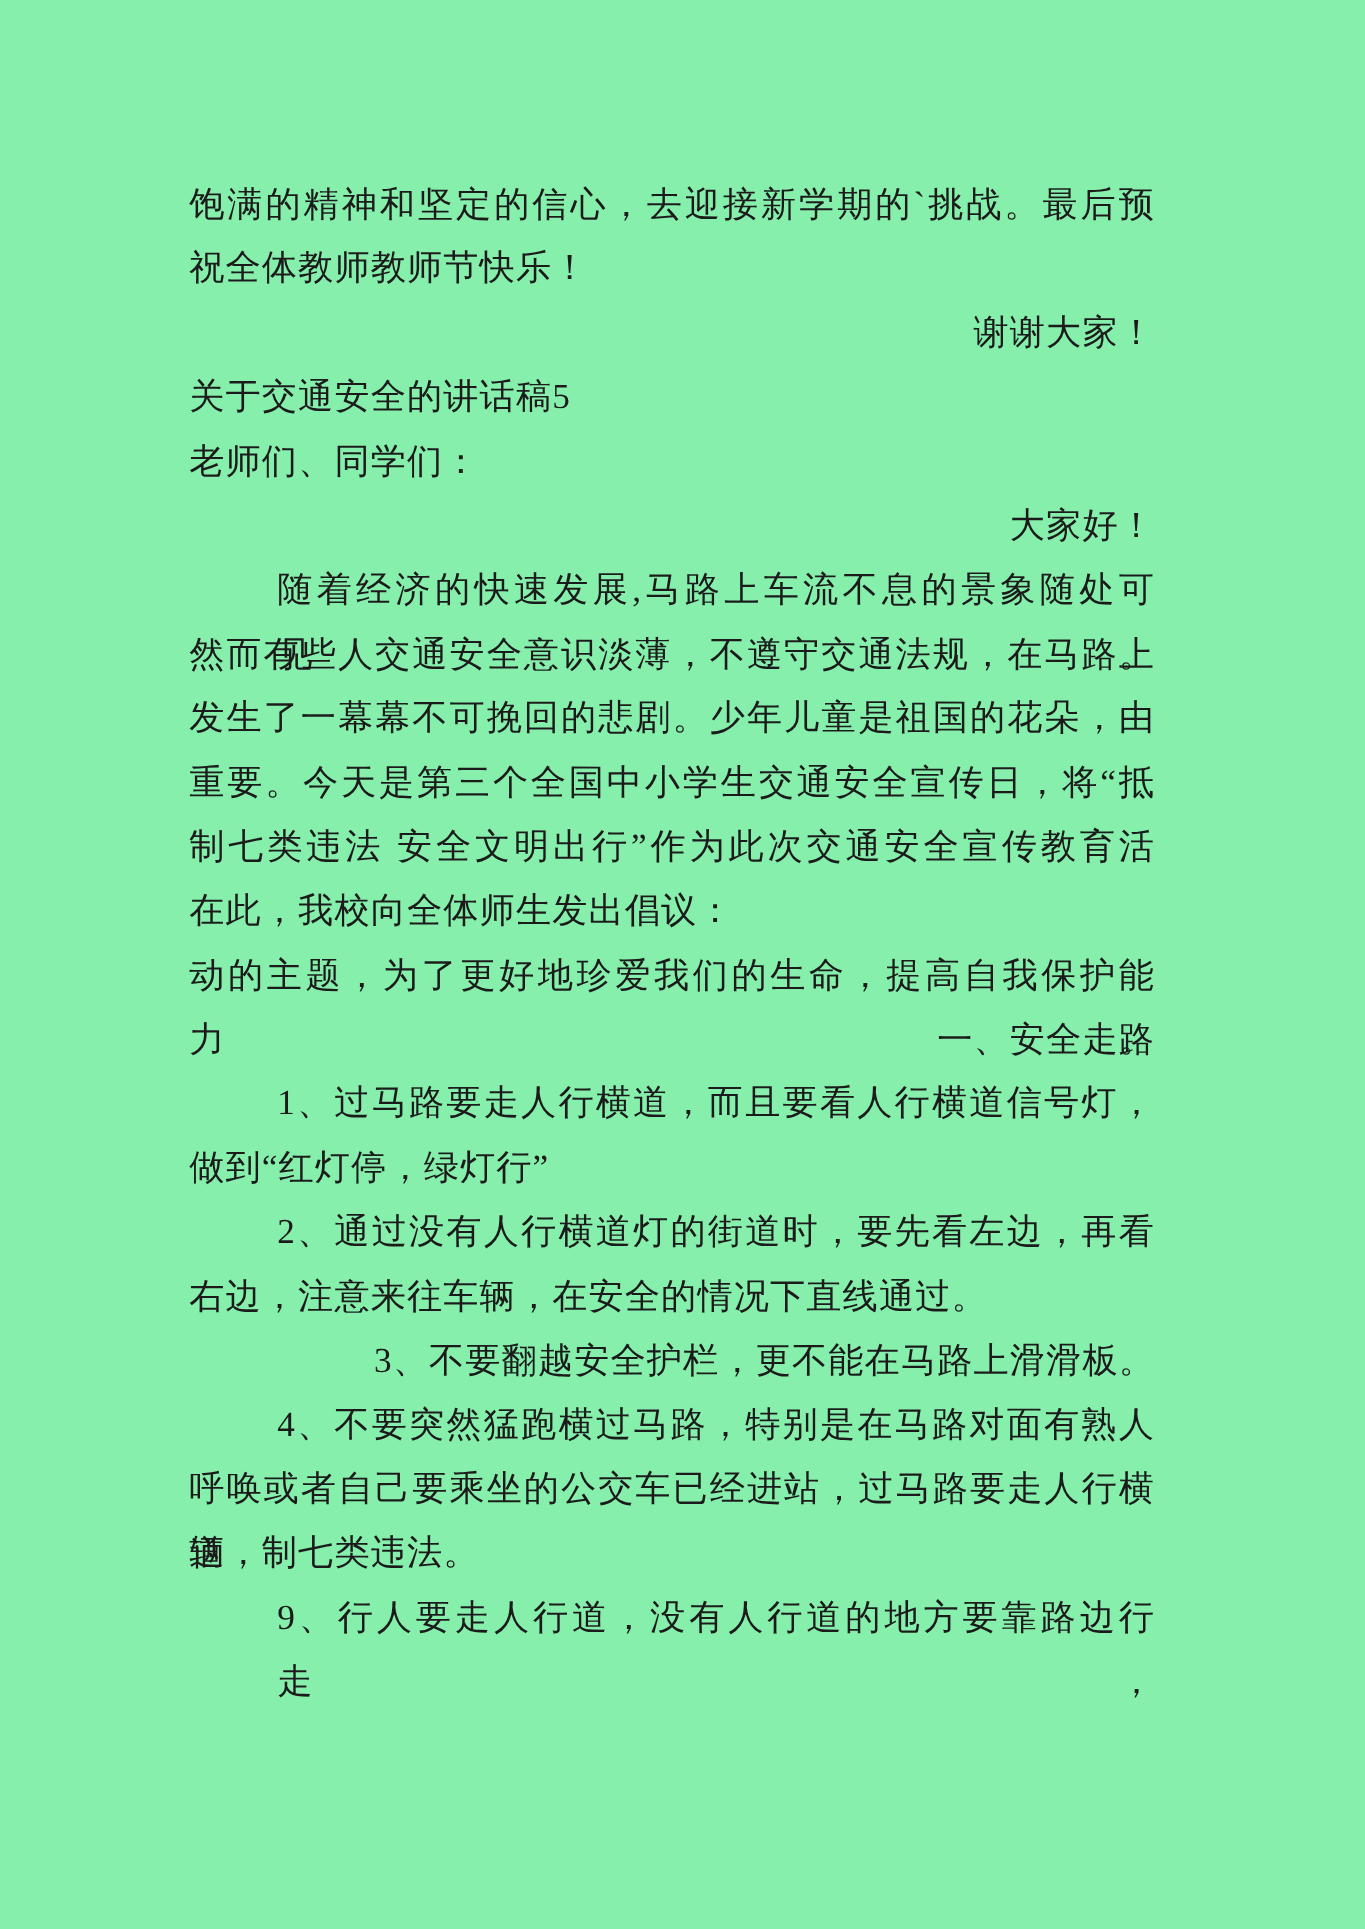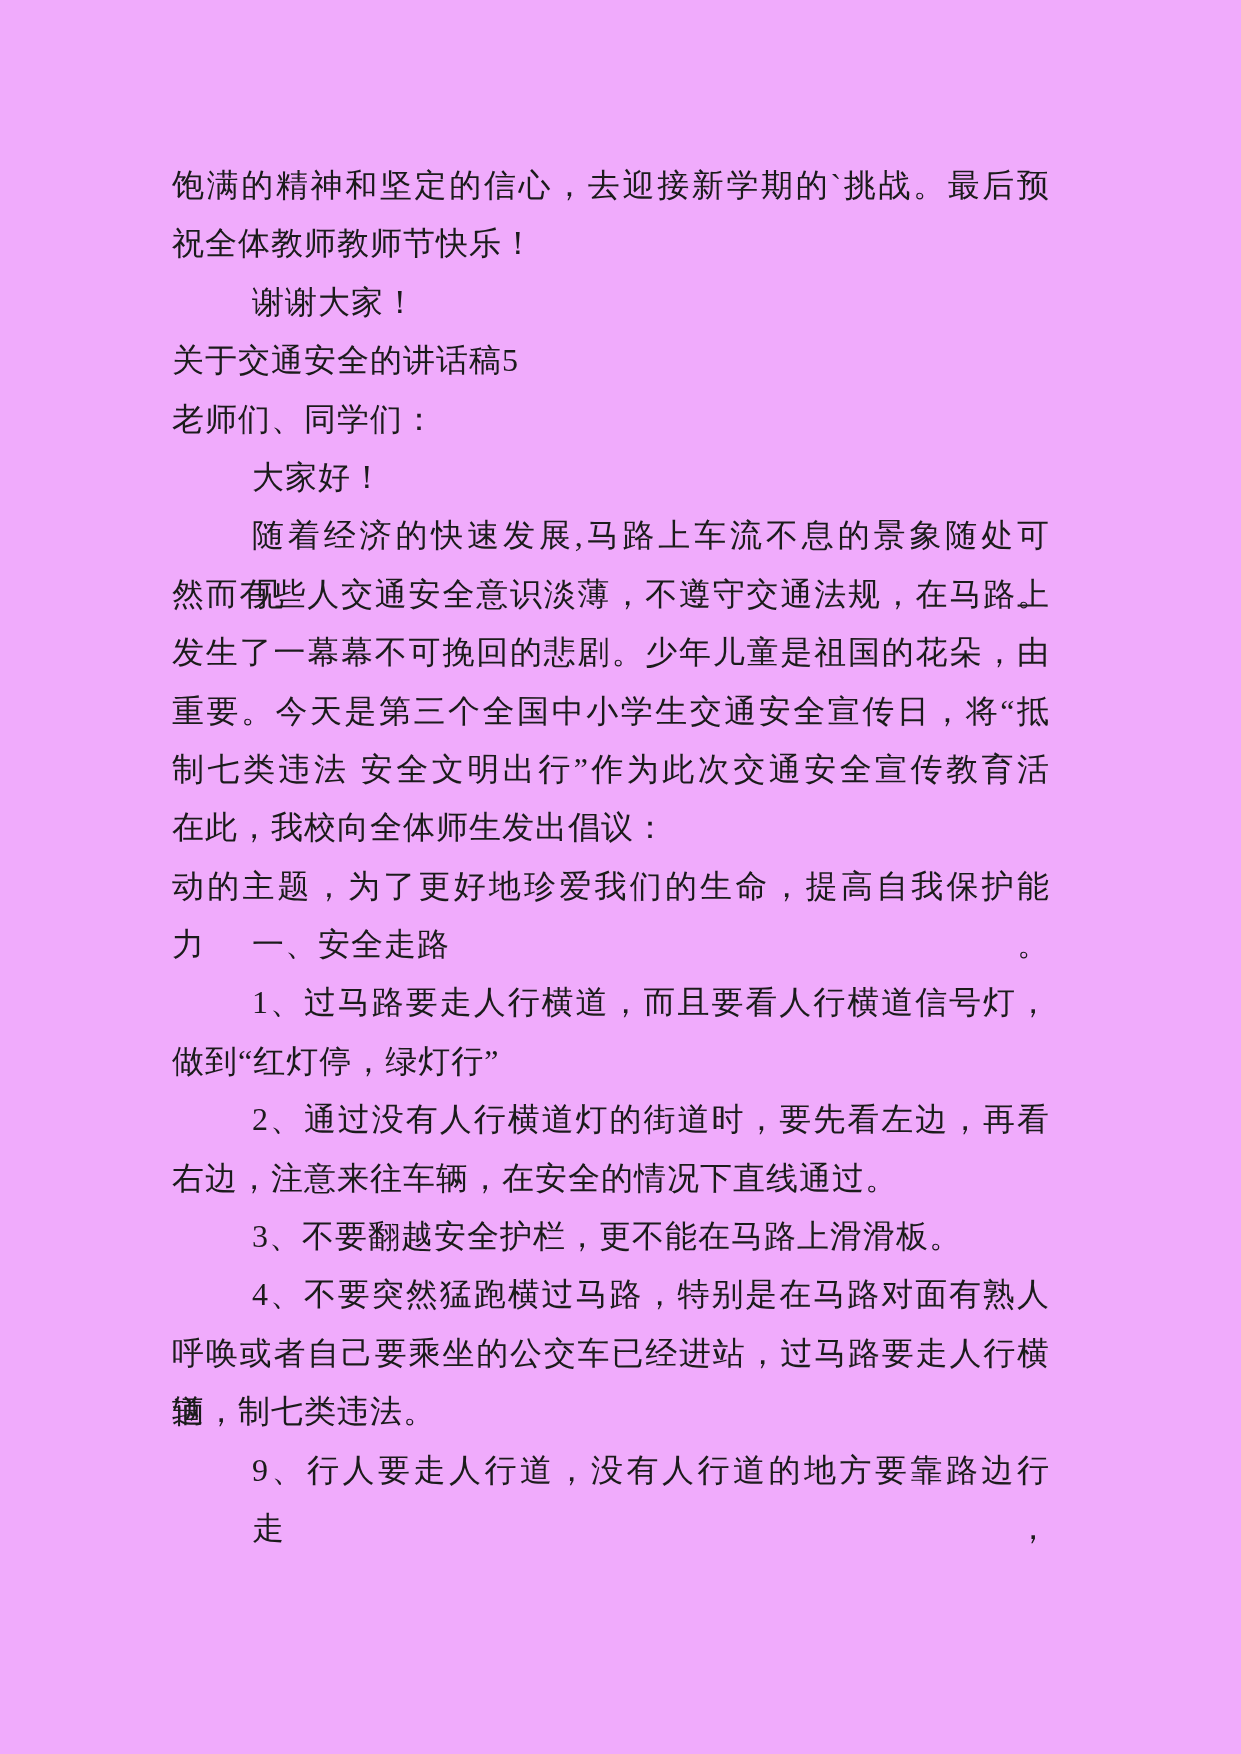--- a/index.html
+++ b/index.html
@@ -12,41 +12,42 @@
     position: relative;
     background: #ffffff;
     font-family: "Liberation Serif", "DejaVu Serif", serif;
   }
   .page {
     position: absolute;
     left: 0;
     top: 0;
     width: 1241px;
     height: 1754px;
-    background: #f0abfc;
+    background: #86efac;
     overflow: hidden;
   }
   .text-block {
     position: absolute;
     left: 172px;
     top: 156px;
     width: 878px;
     color: #1b1b1b;
     font-size: 32px;
     font-weight: 400;
   }
   .line {
     height: 58.4px;
     line-height: 58.4px;
     text-align: left;
     letter-spacing: 1px;
     box-sizing: border-box;
   }
   .line.indent {
     padding-left: 80px;
+    text-align: right;
   }
   .line.justify {
     text-align: justify;
     text-align-last: justify;
     text-justify: inter-character;
   }
 </style>
 </head>
 <body style="background: rgb(255, 255, 255);">
 

